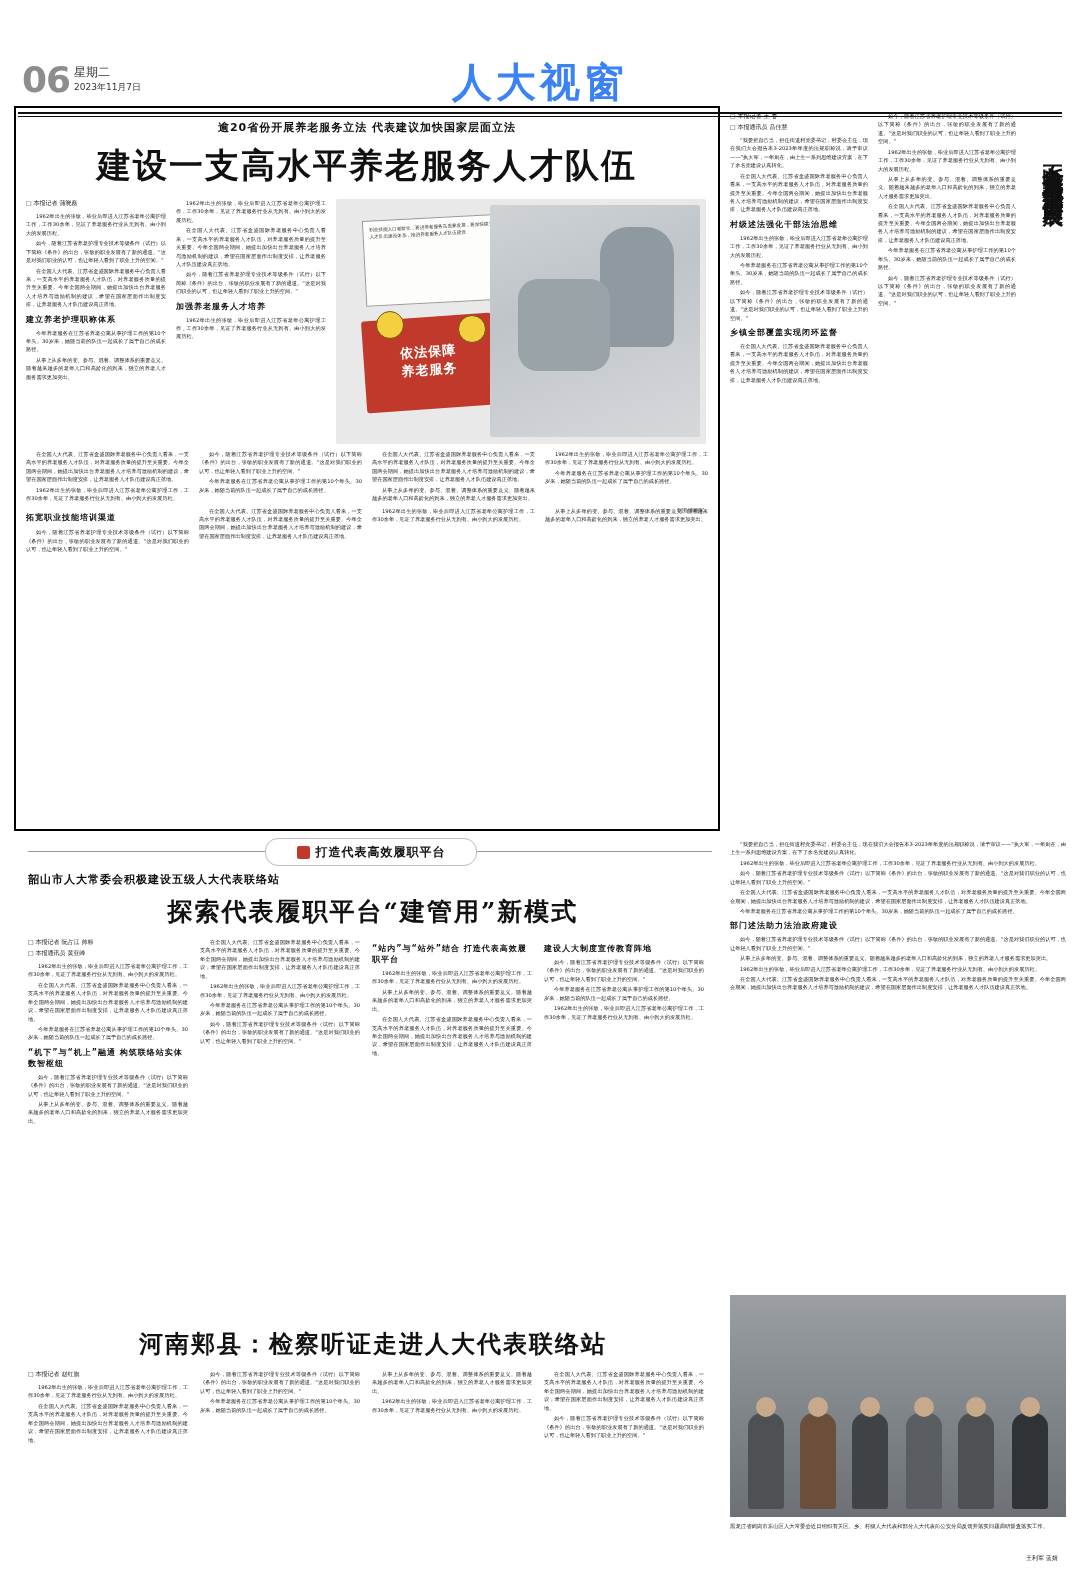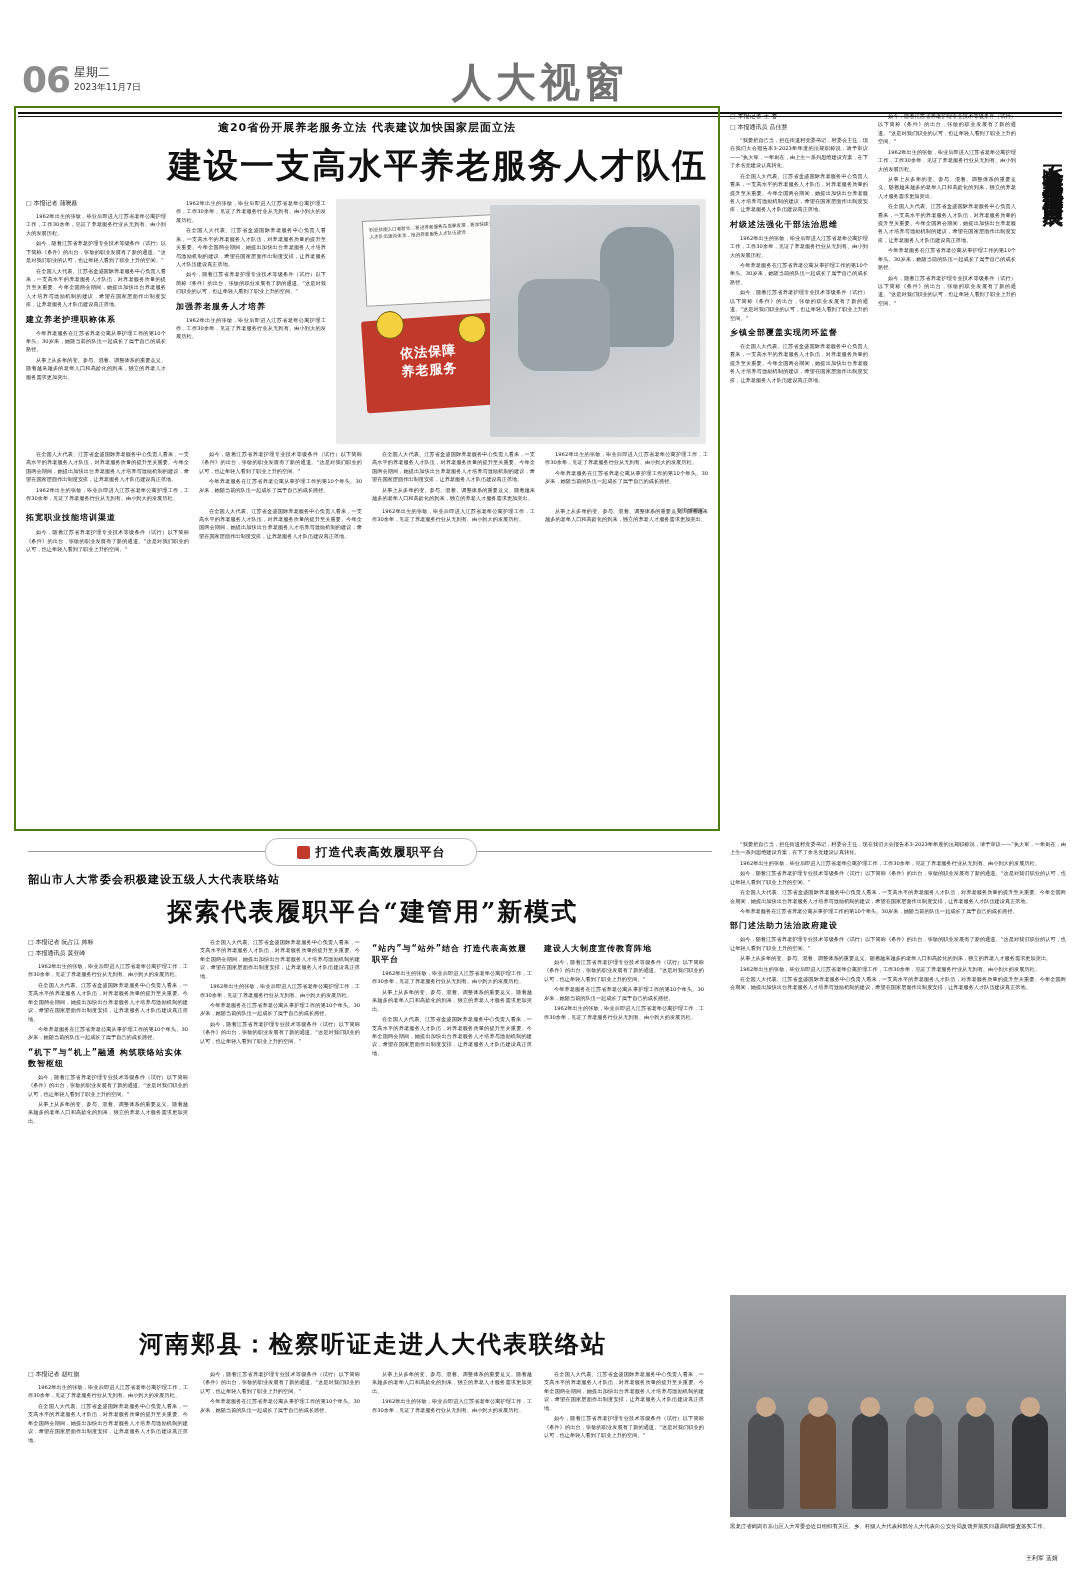--- a/index.html
+++ b/index.html
@@ -5,42 +5,42 @@
   html,body{margin:0;padding:0;background:#ffffff;}
   body{width:1080px;height:1575px;font-family:"DejaVu Sans","Liberation Sans",sans-serif;color:#111;overflow:hidden;}
   .page{position:relative;width:1080px;height:1575px;background:#fff;}
 
   
   .masthead{position:absolute;left:0;top:15px;width:1080px;height:85px;}
   .mh-num{position:absolute;left:22px;top:44px;font-size:36px;font-weight:bold;color:#8d8d8d;letter-spacing:-1px;font-family:"DejaVu Sans","Liberation Sans",sans-serif;}
   .mh-date-wrap{position:absolute;left:74px;top:48px;font-size:9px;color:#333;line-height:1.5;}
   .mh-date-wrap .wk{font-size:12px;}
   .mh-date-wrap .dt{font-size:9px;}
-  .mh-title{position:absolute;left:0;right:0;top:40px;text-align:center;font-size:40px;font-weight:bold;letter-spacing:4px;font-family:"DejaVu Serif","Liberation Serif",serif;color:#737373;}
+  .mh-title{position:absolute;left:0;right:0;top:40px;text-align:center;font-size:40px;font-weight:bold;letter-spacing:4px;font-family:"DejaVu Serif","Liberation Serif",serif;color:#3b82f6;}
   .mh-right{position:absolute;right:18px;top:42px;display:flex;align-items:center;gap:8px;}
   .mh-credits{font-size:8px;line-height:1.6;color:#222;text-align:right;}
   .mh-paper{font-size:26px;font-weight:bold;font-family:"DejaVu Serif","Liberation Serif",serif;letter-spacing:1px;}
   .qr{width:44px;height:44px;background:
       repeating-linear-gradient(0deg,#111 0 3px,#fff 3px 6px),
       repeating-linear-gradient(90deg,#111 0 3px,transparent 3px 6px);
       background-blend-mode:multiply;border:2px solid #fff;outline:1px solid #999;}
   .mh-rule{position:absolute;left:18px;right:18px;top:97px;height:2px;background:#111;}
   .mh-rule2{position:absolute;left:18px;right:18px;top:101px;height:1px;background:#111;}
 
   
   .txt{font-size:5.2px;line-height:1.62;text-align:justify;color:#222;font-family:"DejaVu Sans","Liberation Sans",sans-serif;}
   .txt p{margin:0 0 2px 0;text-indent:10px;}
   .sec-h{font-size:8px;font-weight:bold;margin:5px 0 4px;letter-spacing:1px;color:#111;}
   .byline{font-size:6px;color:#222;margin-bottom:4px;}
   .byline span{display:block;margin-bottom:2px;}
 
   
-  .artA{position:absolute;left:14px;top:106px;width:706px;height:725px;border:2px solid #4d7c0f;box-sizing:border-box;padding:8px 10px;}
+  .artA{position:absolute;left:14px;top:106px;width:706px;height:725px;border:2px solid #000000;box-sizing:border-box;padding:8px 10px;}
   .artA-kicker{text-align:center;font-size:11px;font-weight:bold;letter-spacing:1px;margin-top:4px;color:#111;}
-  .artA-head{text-align:right;font-size:34px;font-weight:bold;letter-spacing:2px;margin:8px 0 10px;font-family:"DejaVu Serif","Liberation Serif",serif;color:#111;}
+  .artA-head{text-align:center;font-size:34px;font-weight:bold;letter-spacing:2px;margin:8px 0 10px;font-family:"DejaVu Serif","Liberation Serif",serif;color:#111;}
   .artA-cols{display:flex;gap:10px;}
   .colA1{width:140px;}
   .colA2{width:150px;}
   .artA-illu{width:370px;height:245px;position:relative;}
   .artA-lower{display:flex;gap:10px;margin-top:6px;}
   .artA-lower>div{width:163px;}
 
   
   .illu{position:absolute;inset:0;background:#e9e9ea;overflow:hidden;border-radius:2px;}
   .illu .sign{position:absolute;left:28px;top:18px;width:150px;height:86px;background:#fdfdfb;border:1px solid #999;transform:rotate(-3deg);font-size:4.6px;line-height:1.5;padding:6px;box-sizing:border-box;color:#333;}

